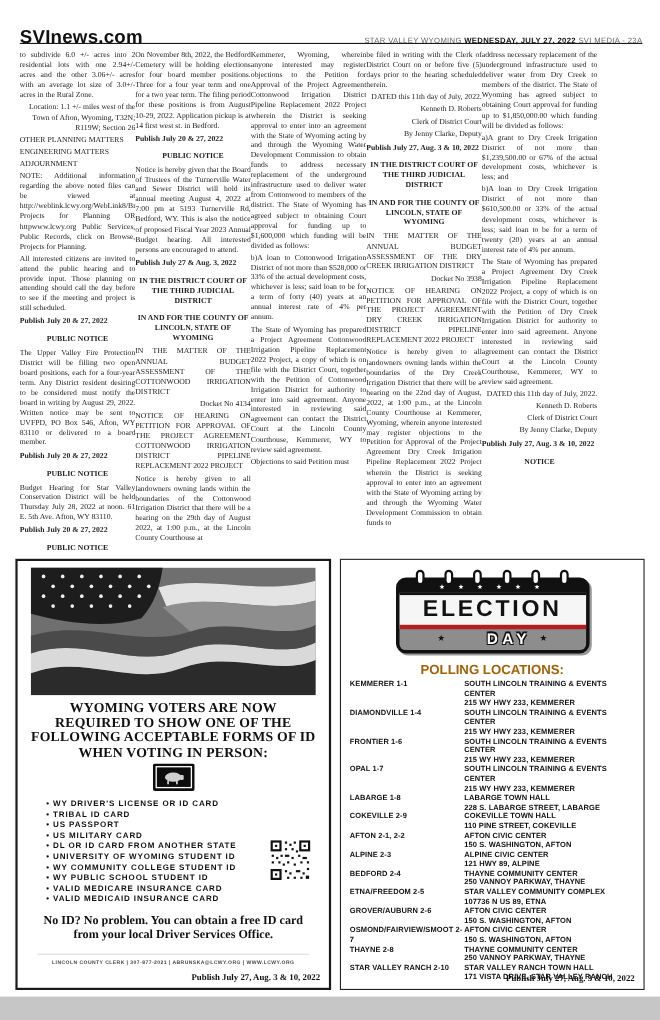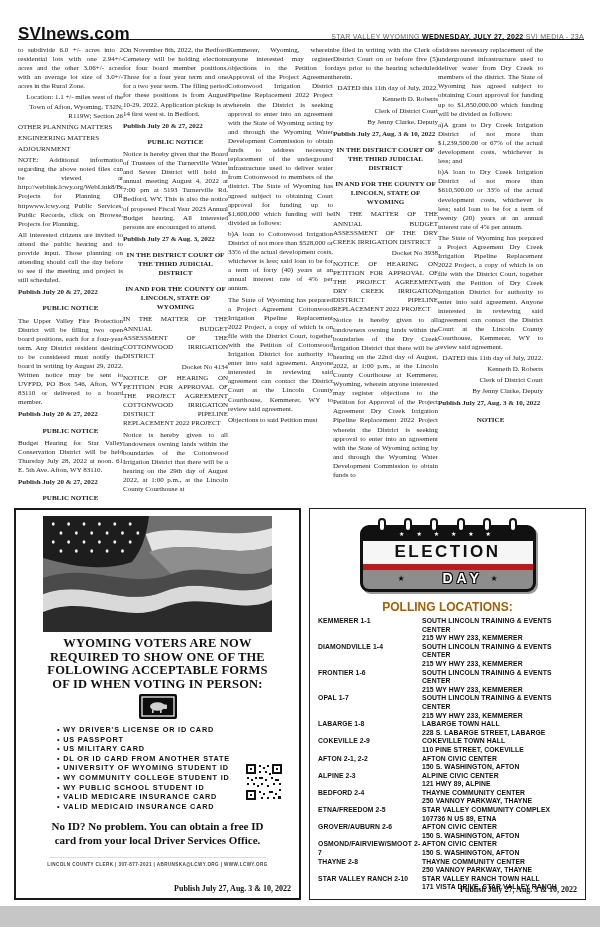--- a/index.html
+++ b/index.html
@@ -25,21 +25,21 @@
   .blk.caps{text-align:justify;}
   .blk.line{text-align:right;}
   .blk.head{text-align:center;font-weight:bold;margin:7px 0 3px;}
   .blk.pub{text-align:left;font-weight:bold;margin:3px 0 5px;}
 
   
   .ads{position:absolute;top:508px;left:14px;right:14px;height:392px;display:flex;gap:8px;}
 
   
   .voter-ad{flex:0 0 287px;border:2px solid #1a1a1a;background:#fff;position:relative;
-            box-sizing:border-box;padding:6px 27px;}
+            box-sizing:border-box;padding:6px 12px;}
   .flag{display:block;width:100%;height:116px;}
   .headline{font-weight:bold;font-size:12.5px;line-height:1.08;text-align:center;
             margin-top:5px;letter-spacing:.2px;color:#111;}
   .bison-wrap{text-align:center;margin:3px 0 2px;}
   .id-list{list-style:none;margin:2px 0 0 14px;padding:0;
            font-family:"Liberation Sans",sans-serif;font-weight:bold;font-size:7.3px;
            letter-spacing:.8px;line-height:9.6px;color:#111;}
   .id-list li::before{content:"•  ";}
   .qr{position:absolute;right:16px;top:253px;}
   .noid{font-weight:bold;font-size:11px;line-height:1.2;text-align:center;margin-top:9px;color:#111;}
@@ -51,22 +51,22 @@
   
   .election-ad{flex:1;border:1.5px solid #222;background:#fff;position:relative;
                box-sizing:border-box;padding:5px 8px;}
   .sign{width:176px;margin:4px auto 0;}
   .rings{display:flex;justify-content:space-between;padding:0 18px;height:11px;position:relative;z-index:2;}
   .ring{width:8px;height:14px;background:#fff;border:2.5px solid #111;border-radius:4px;box-sizing:border-box;}
   .sign-body{border:3px solid #111;border-radius:9px;overflow:hidden;background:#111;margin-top:-4px;
              box-shadow:2px 2px 0 #999;}
   .sign-top{height:11px;background:#111;color:#fff;text-align:center;font-size:6px;line-height:11px;
             letter-spacing:5px;font-family:"DejaVu Sans",sans-serif;}
-  .sign-mid{background:#f6f6f6;border-top:2px solid #111;border-bottom:6px solid #b91c1c;
-            font-family:"Liberation Sans",sans-serif;font-weight:900;font-size:17px;
+  .sign-mid{background:#f6f6f6;border-top:2px solid #111;border-bottom:4px solid #b91c1c;
+            font-family:"Liberation Sans",sans-serif;font-weight:900;font-size:21px;
             letter-spacing:2.5px;text-align:center;color:#111;padding:1px 0 2px;}
   .sign-bot{background:#8d8d8d;text-align:center;padding:0 0 3px;color:#fff;
             font-family:"Liberation Sans",sans-serif;font-weight:900;font-size:14px;letter-spacing:4px;}
   .sign-bot .star{color:#111;font-size:8px;letter-spacing:0;vertical-align:2px;
                   font-family:"DejaVu Sans",sans-serif;}
   .sign-bot .day{text-shadow:-1px -1px 0 #111,1px -1px 0 #111,-1px 1px 0 #111,1px 1px 0 #111;margin-left:30px;}
   .poll-heading{font-family:"Liberation Sans",sans-serif;font-weight:bold;font-size:12px;
                 text-align:center;margin:8px 0 3px;color:#a16207;}
   .polling-list{font-family:"Liberation Sans",sans-serif;font-weight:bold;color:#111;}
   .poll-row{display:flex;align-items:flex-start;}
@@ -199,20 +199,21 @@
           <rect x="3" y="3" width="32" height="19" fill="none" stroke="#ffffff" stroke-width="1.2"></rect>
           <ellipse cx="18.5" cy="12.5" rx="7.5" ry="4.2" fill="#cfcfcf"></ellipse>
           <rect x="24.5" y="10.5" width="3.5" height="4.5" rx="1" fill="#cfcfcf"></rect>
           <rect x="13" y="15.5" width="1.6" height="3.5" fill="#cfcfcf"></rect>
           <rect x="21" y="15.5" width="1.6" height="3.5" fill="#cfcfcf"></rect>
         </svg>
       </div>
 
       <ul class="id-list">
           <li>WY DRIVER'S LICENSE OR ID CARD</li>
+          <li>TRIBAL ID CARD</li>
           <li>US PASSPORT</li>
           <li>US MILITARY CARD</li>
           <li>DL OR ID CARD FROM ANOTHER STATE</li>
           <li>UNIVERSITY OF WYOMING STUDENT ID</li>
           <li>WY COMMUNITY COLLEGE STUDENT ID</li>
           <li>WY PUBLIC SCHOOL STUDENT ID</li>
           <li>VALID MEDICARE INSURANCE CARD</li>
           <li>VALID MEDICAID INSURANCE CARD</li>
         </ul>
 

